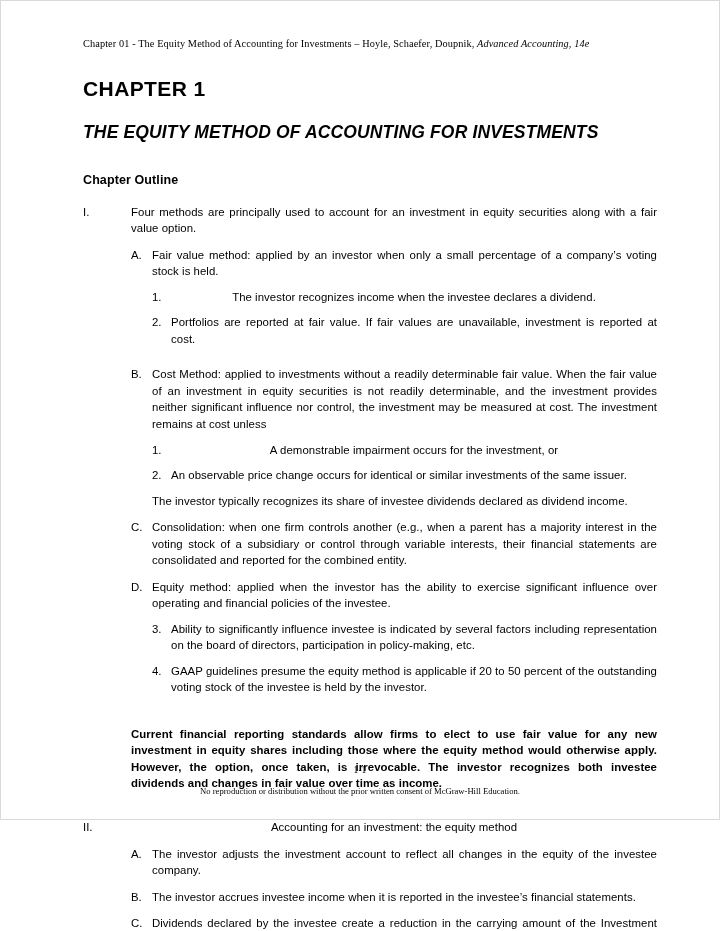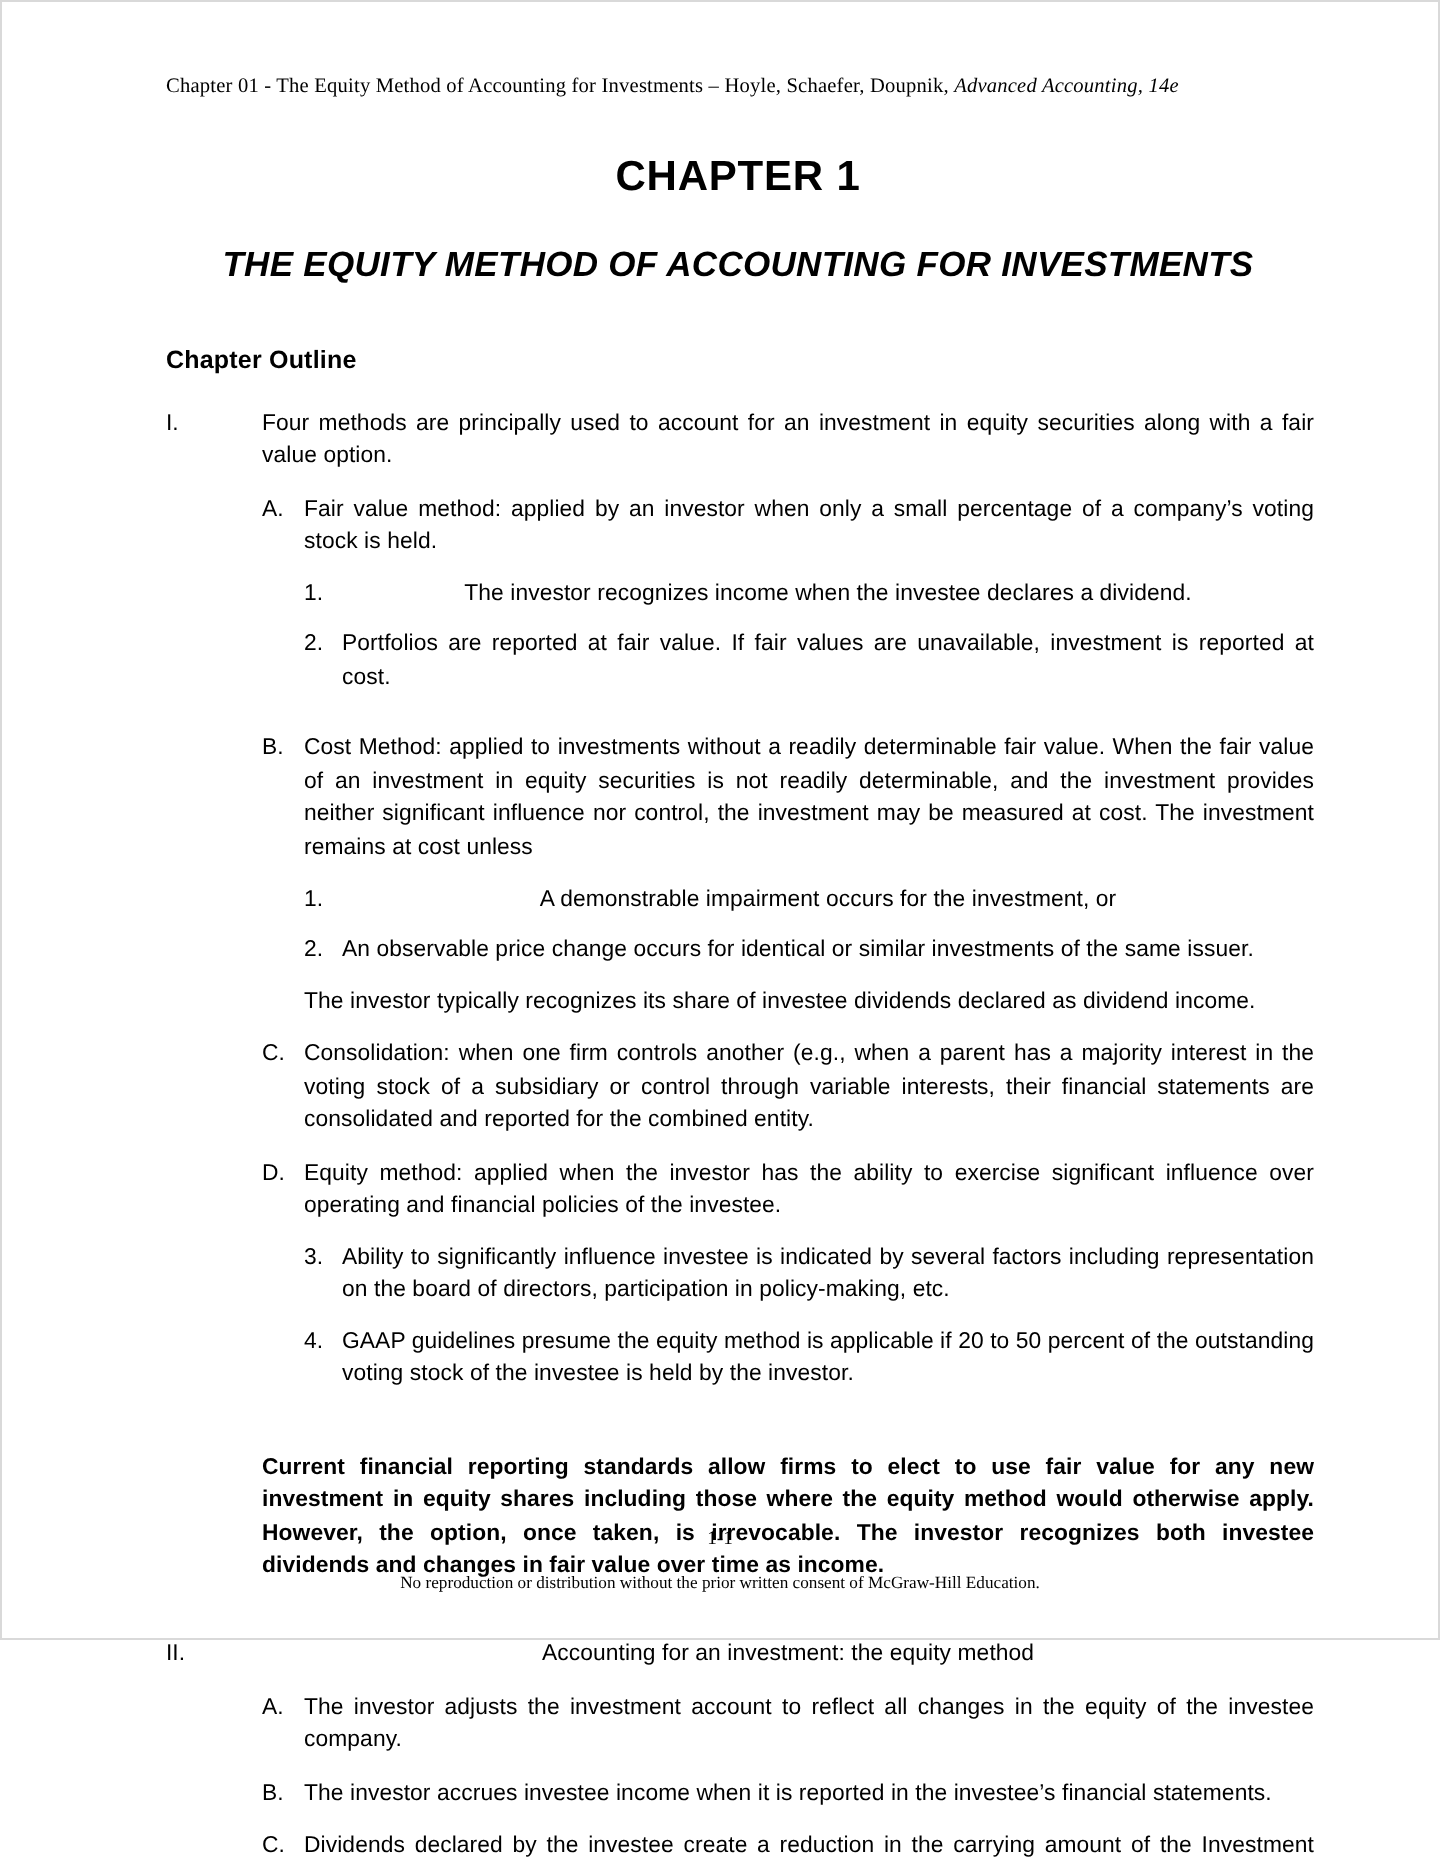--- a/index.html
+++ b/index.html
@@ -35,21 +35,21 @@
     line-height: 1.35;
     color: #000;
     margin: 0 0 26px 0;
     letter-spacing: .1px;
     max-width: 560px;
   }
   .running-header .italic { font-style: italic; }
 
   
   .title-block {
-    text-align: center;
+    text-align: left;
     margin: 0 0 30px 0;
     padding-right: 2px;
   }
   .chapter-label {
     font-family: "Liberation Sans", sans-serif;
     font-size: 21px;
     font-weight: bold;
     letter-spacing: .4px;
     line-height: 1.18;
     margin: 0;

